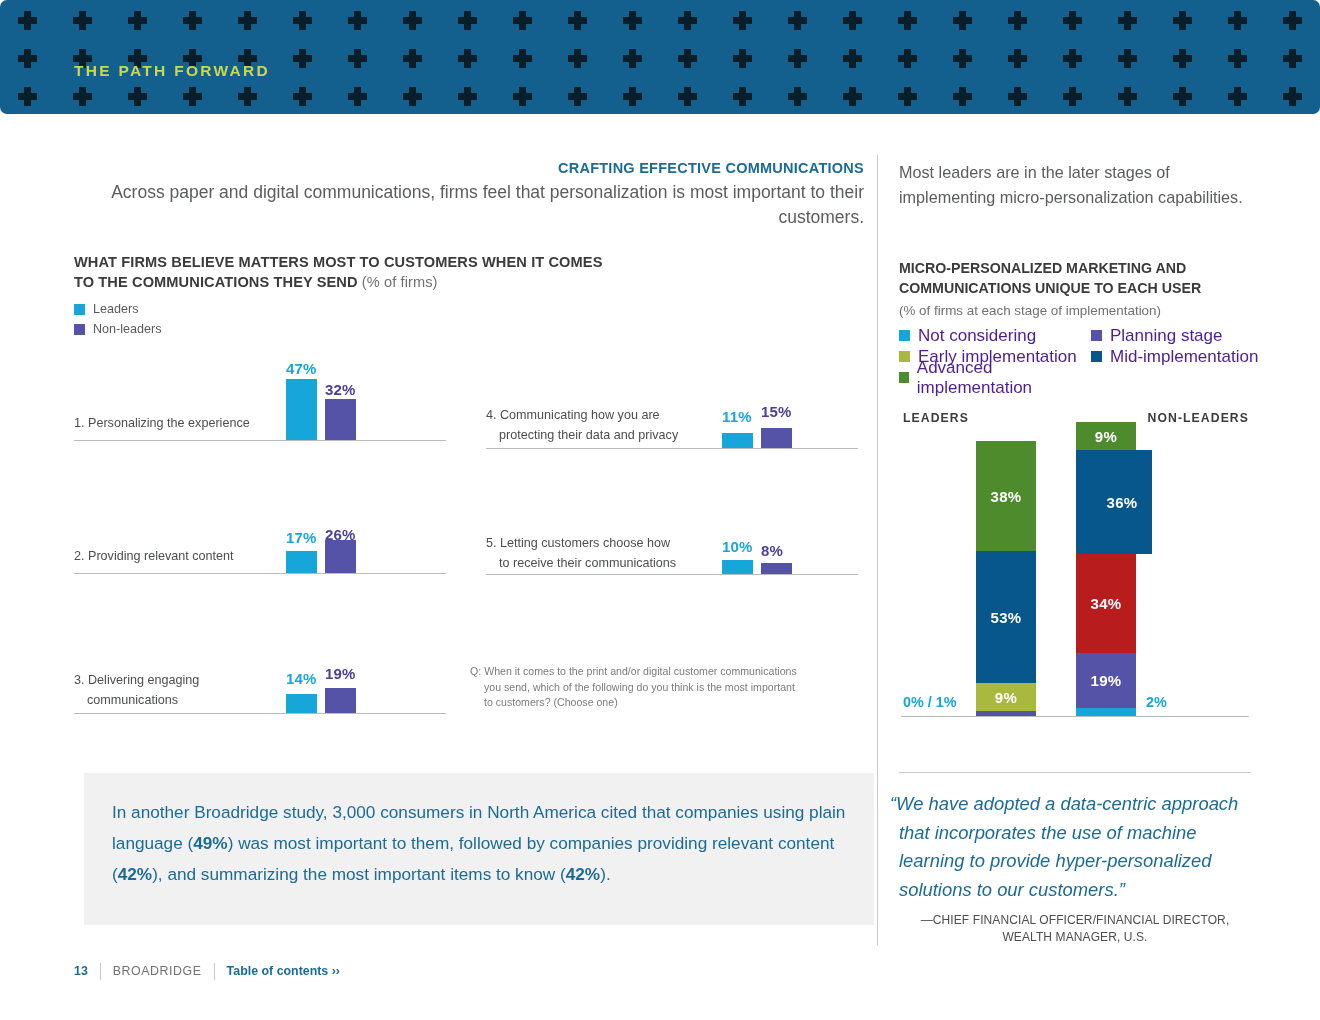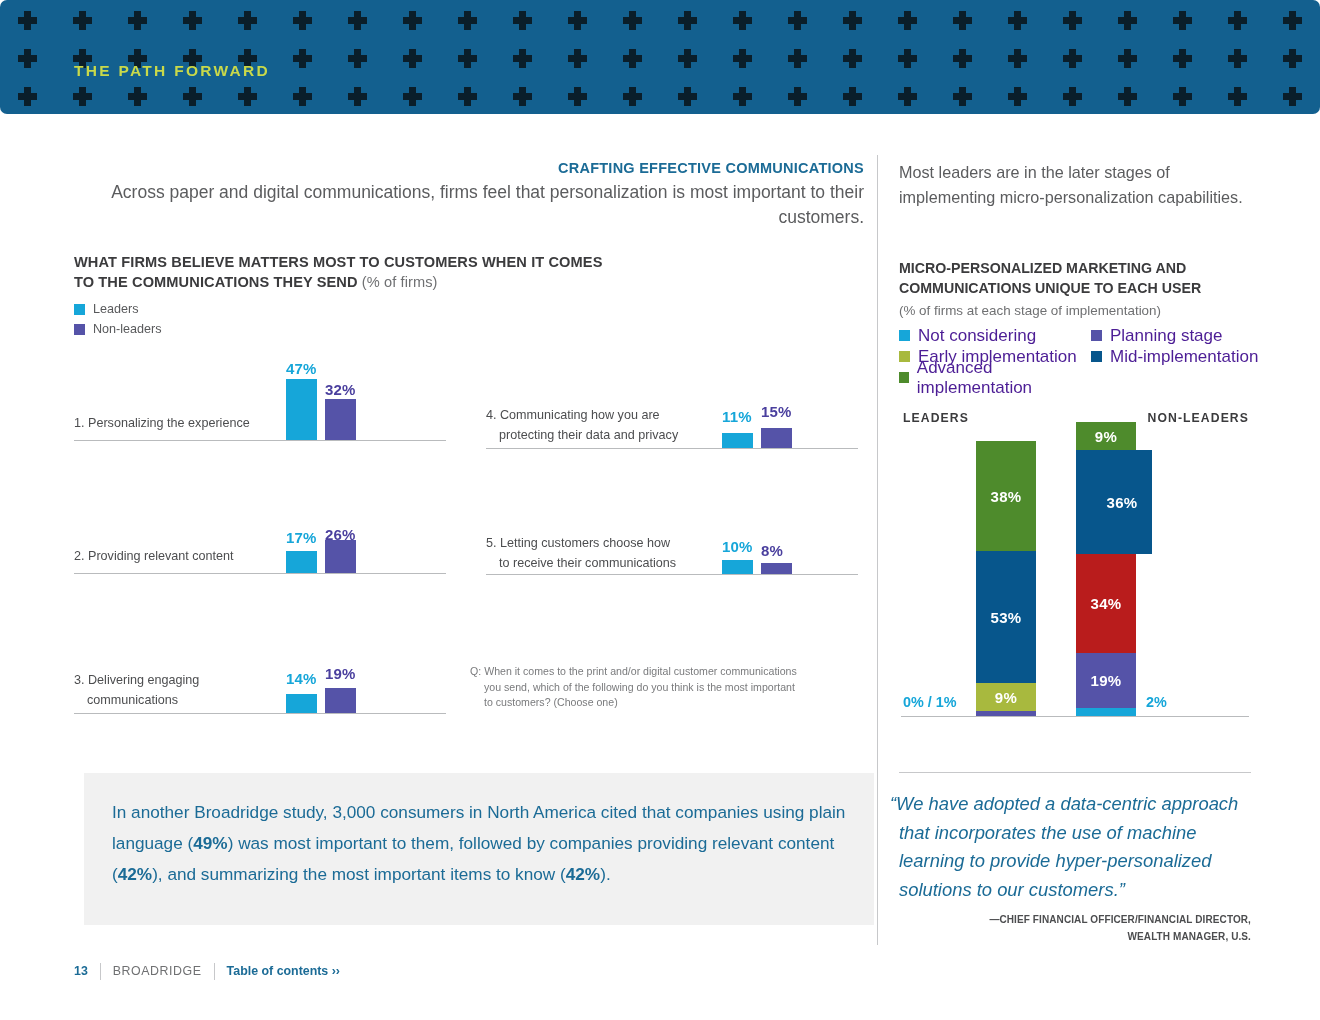--- a/index.html
+++ b/index.html
@@ -123,21 +123,21 @@
 
   
   .qdiv{position:absolute;left:899px;top:772px;width:352px;height:1px;background:#c7c8ca;}
   .quote{
     position:absolute;left:899px;top:790px;width:352px;
     font-style:italic;color:#1b6b96;font-size:18.4px;line-height:28.5px;
     text-indent:-9px;
   }
   .attrib{
     position:absolute;left:899px;top:912px;width:352px;
-    text-align:right;font-size:10px;font-weight:bold;color:#4c4d4f;
+    text-align:center;font-size:12px;font-weight:normal;color:#4c4d4f;
     line-height:16.5px;letter-spacing:0.1px;
   }
 
   
   .footer{position:absolute;left:74px;top:961px;display:flex;align-items:center;height:20px;}
   .footer .pg{font-size:12.4px;font-weight:bold;color:#1b6b96;}
   .footer .bar-sep{width:1px;height:17px;background:#c7c8ca;margin:0 12px;}
   .footer .brand{font-size:12.4px;color:#6f7072;letter-spacing:0.55px;}
   .footer .toc{font-size:12.4px;font-weight:bold;color:#1b6b96;}
 </style>

